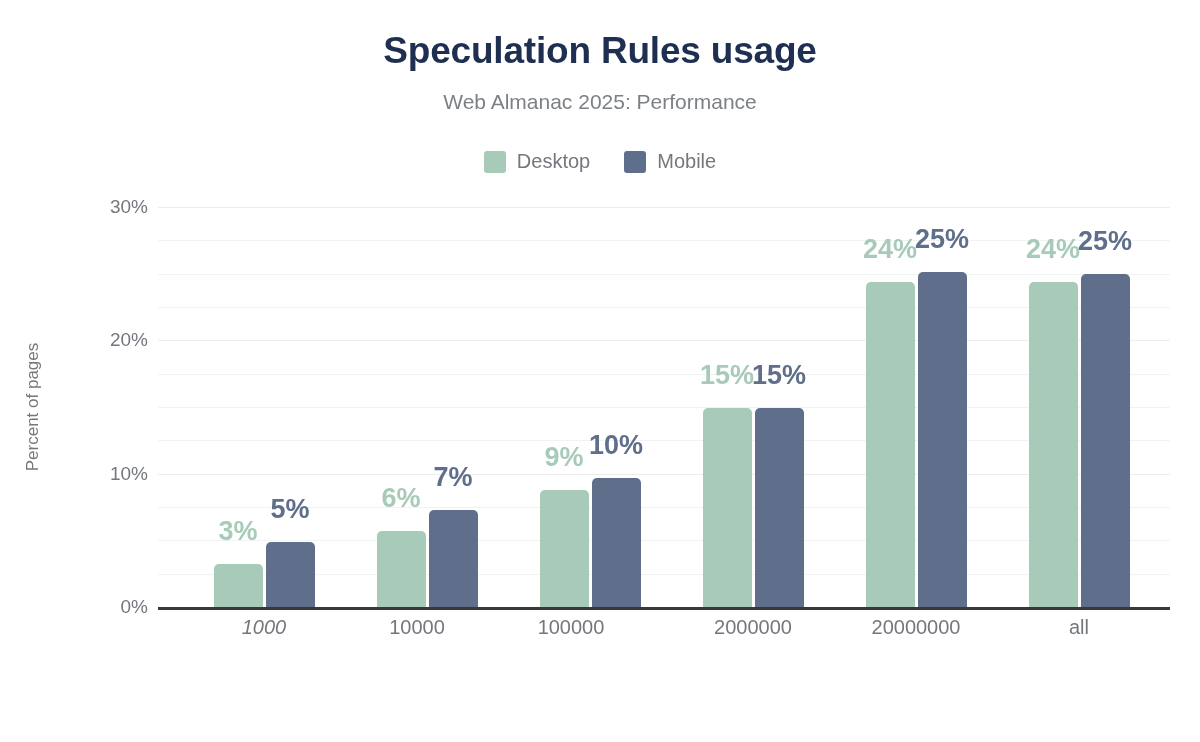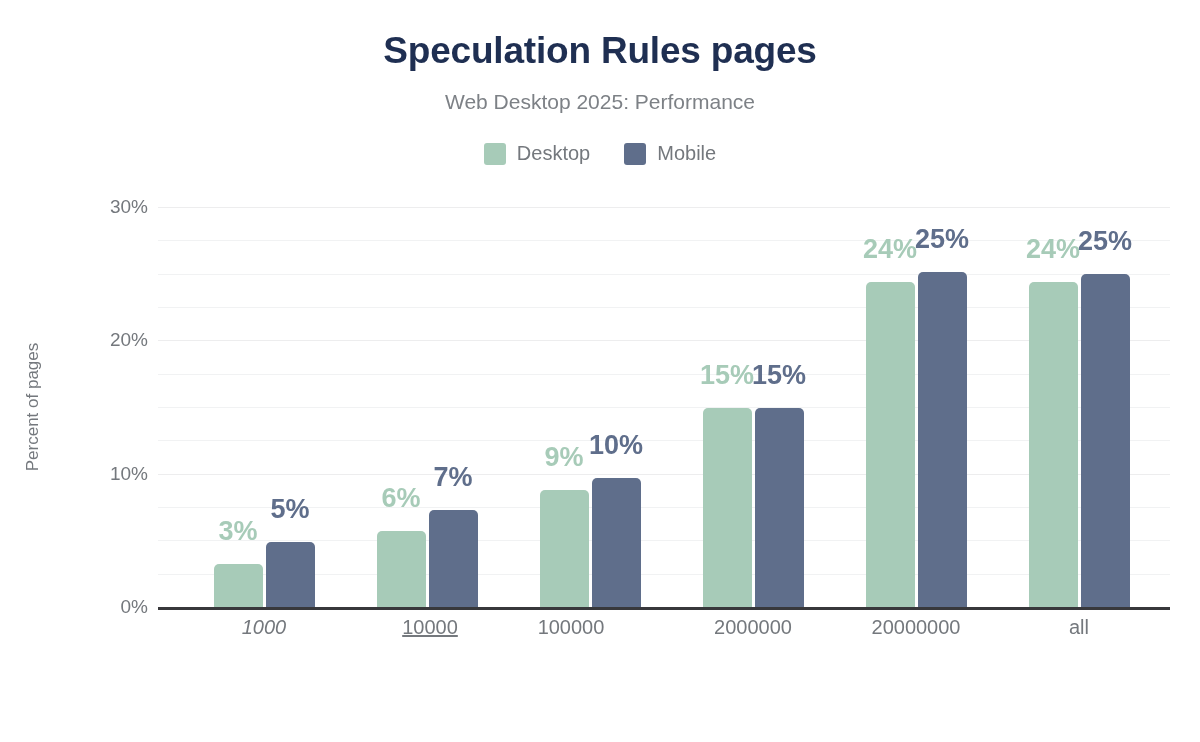--- a/index.html
+++ b/index.html
@@ -51,20 +51,21 @@
     width: 1200px;
     display: flex;
     justify-content: center;
     align-items: center;
     gap: 34px;
   }
   .legend-item {
     display: flex;
     align-items: center;
     gap: 11px;
+    margin-top: 8px;
   }
   .legend-swatch {
     width: 22px;
     height: 22px;
     border-radius: 3px;
     display: block;
   }
   .legend-label {
     font-size: 20px;
     color: #74787d;
@@ -149,22 +150,22 @@
     text-align: center;
     font-size: 18px;
     color: #74787d;
   }
 </style>
 </head>
 <body>
 
 <div id="chart-root">
 
-  <div id="chart-title">Speculation Rules pages</div>
-  <div id="chart-subtitle">Web Desktop 2025: Performance</div>
+  <div id="chart-title">Speculation Rules usage</div>
+  <div id="chart-subtitle">Web Almanac 2025: Performance</div>
 
   <div id="legend">
     <div class="legend-item">
       <span class="legend-swatch" style="background:#a7cbb8"></span>
       <span class="legend-label">Desktop</span>
     </div>
     <div class="legend-item">
       <span class="legend-swatch" style="background:#5f6e8b"></span>
       <span class="legend-label">Mobile</span>
     </div>
@@ -191,21 +192,21 @@
 
 <div class="y-tick" style="top: 607px;">0%</div>
     <div class="y-tick" style="top: 473.667px;">10%</div>
     <div class="y-tick" style="top: 340.333px;">20%</div>
     <div class="y-tick" style="top: 207px; text-align: right;">30%</div>
     <div class="x-tick" style="left: 264px; font-style: italic;">1000</div>
     <div class="bar" style="left: 213.5px; top: 564.333px; width: 49px; height: 42.6667px; background: rgb(167, 203, 184);"></div>
     <div class="value-label" style="left: 238px; top: 516.333px; color: rgb(167, 203, 184);">3%</div>
     <div class="bar" style="left: 265.5px; top: 541.667px; width: 49px; height: 65.3333px; background: rgb(95, 110, 139);"></div>
     <div class="value-label" style="left: 290px; top: 493.667px; color: rgb(95, 110, 139);">5%</div>
-    <div class="x-tick" style="left: 430px; text-decoration: underline;">10000</div>
+    <div class="x-tick" style="left: 417px;">10000</div>
     <div class="bar" style="left: 376.5px; top: 531px; width: 49px; height: 76px; background: rgb(167, 203, 184);"></div>
     <div class="value-label" style="left: 401px; top: 483px; color: rgb(167, 203, 184);">6%</div>
     <div class="bar" style="left: 428.5px; top: 509.667px; width: 49px; height: 97.3333px; background: rgb(95, 110, 139);"></div>
     <div class="value-label" style="left: 453px; top: 461.667px; color: rgb(95, 110, 139);">7%</div>
     <div class="x-tick" style="left: 571px; text-align: center;">100000</div>
     <div class="bar" style="left: 539.5px; top: 489.667px; width: 49px; height: 117.333px; background: rgb(167, 203, 184);"></div>
     <div class="value-label" style="left: 564px; top: 441.667px; color: rgb(167, 203, 184);">9%</div>
     <div class="bar" style="left: 591.5px; top: 477.667px; width: 49px; height: 129.333px; background: rgb(95, 110, 139);"></div>
     <div class="value-label" style="left: 616px; top: 429.667px; color: rgb(95, 110, 139);">10%</div>
     <div class="x-tick" style="left: 753px;">2000000</div>

